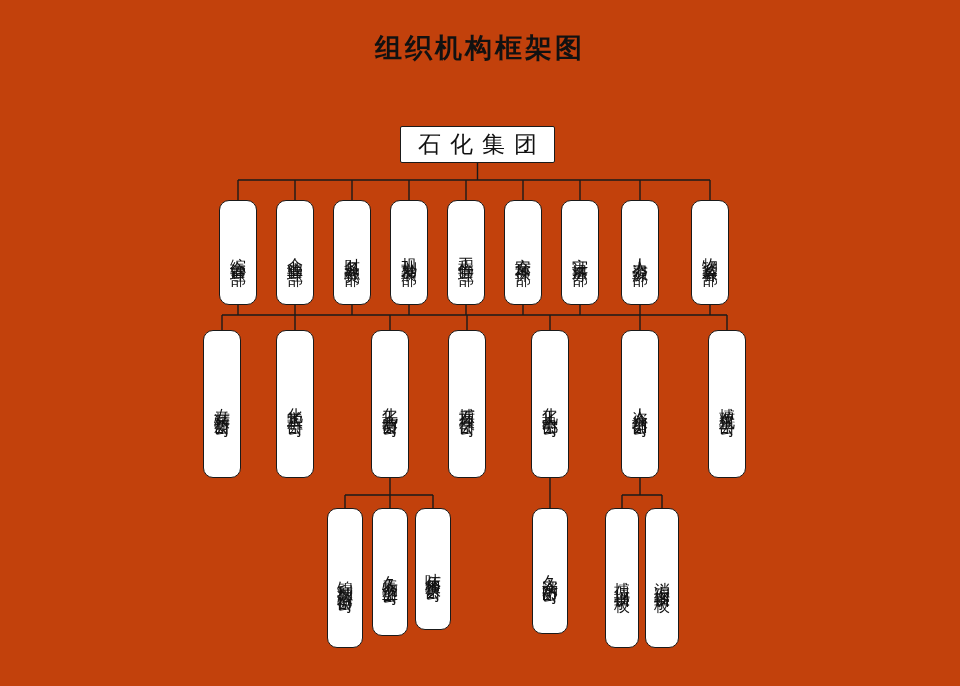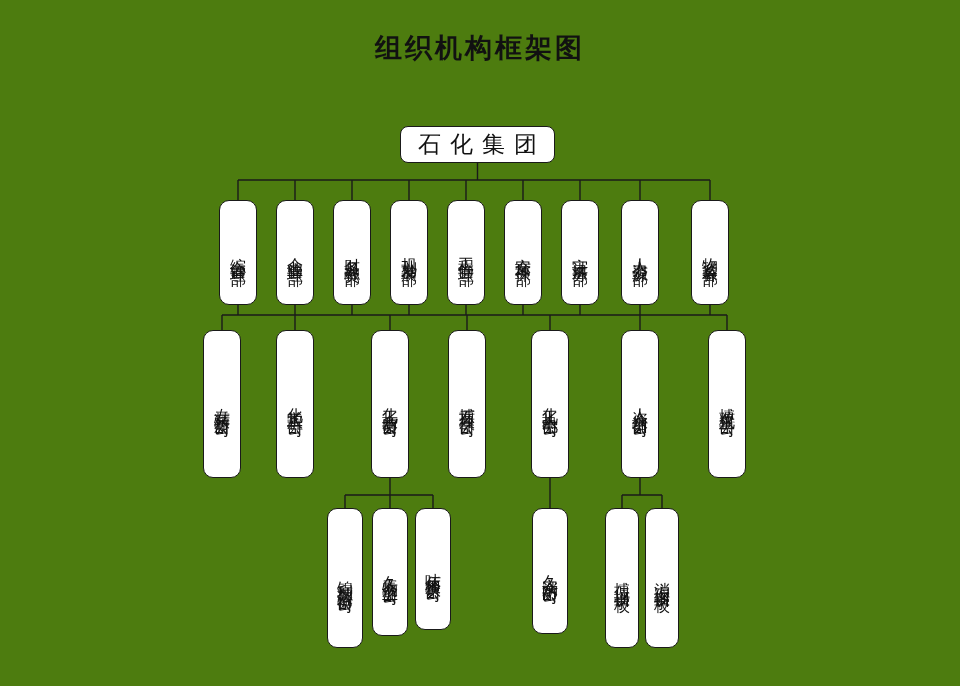--- a/index.html
+++ b/index.html
@@ -1,19 +1,19 @@
 <!DOCTYPE html>
 <html><head>
 <meta charset="utf-8">
 <style>
   html,body{margin:0;padding:0;background:#ffffff;}
   #canvas{
     position:relative;
     width:960px;height:686px;
-    background:#4d7c0f;
+    background:#c2410c;
     font-family:"Liberation Serif","DejaVu Serif",serif;
     color:#111111;
     overflow:hidden;
   }
   #title{
     position:absolute;
     left:0;top:30px;width:960px;
     text-align:center;
     font-size:27px;
     font-weight:bold;
@@ -25,21 +25,21 @@
   .node{
     position:absolute;
     background:#ffffff;
     border:1.5px solid #1a1a1a;
     display:flex;
     align-items:center;
     justify-content:center;
     box-sizing:border-box;
   }
   .root{
-    border-radius:8px;
+    border-radius:2px;
     font-size:23px;
     letter-spacing:9px;
     text-indent:9px;
     font-weight:500;
   }
   .vnode{
     border-radius:10px;
     writing-mode:vertical-rl;
     text-orientation:upright;
     font-size:16px;

